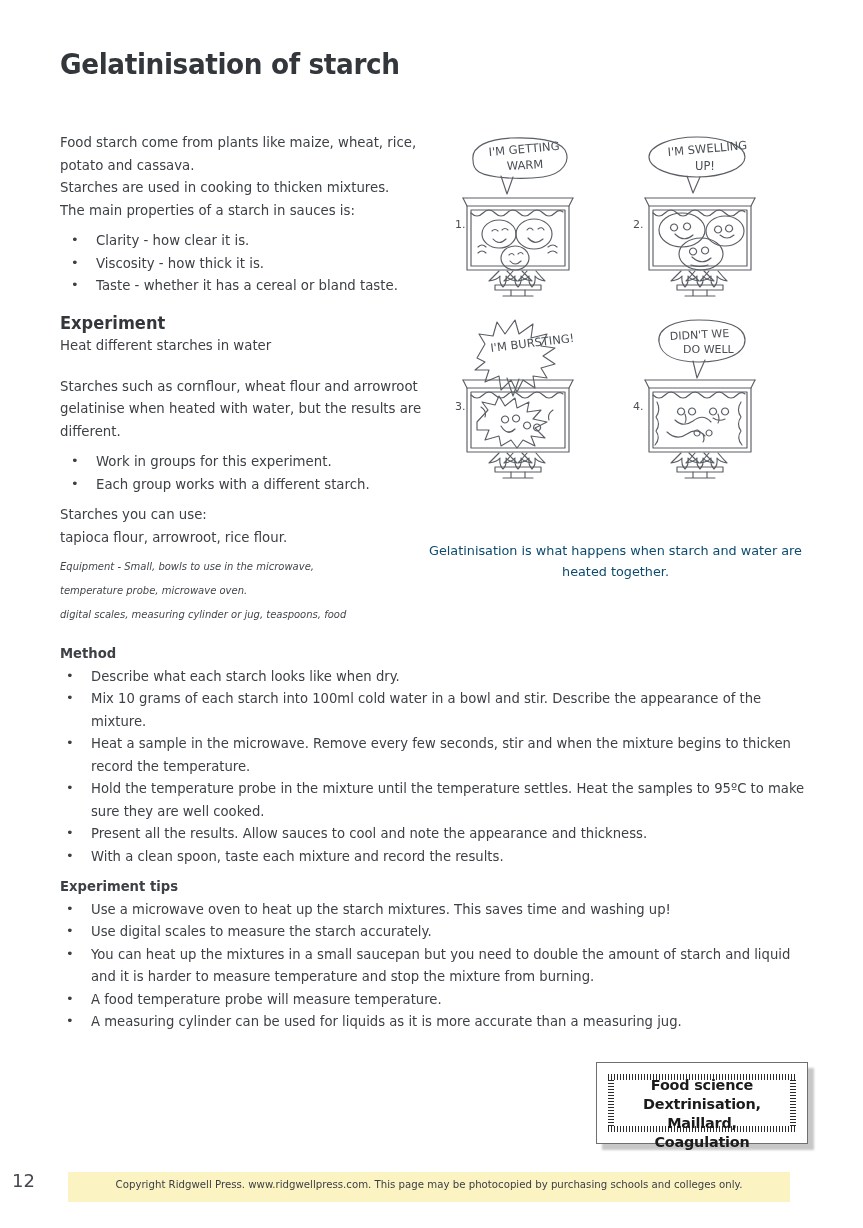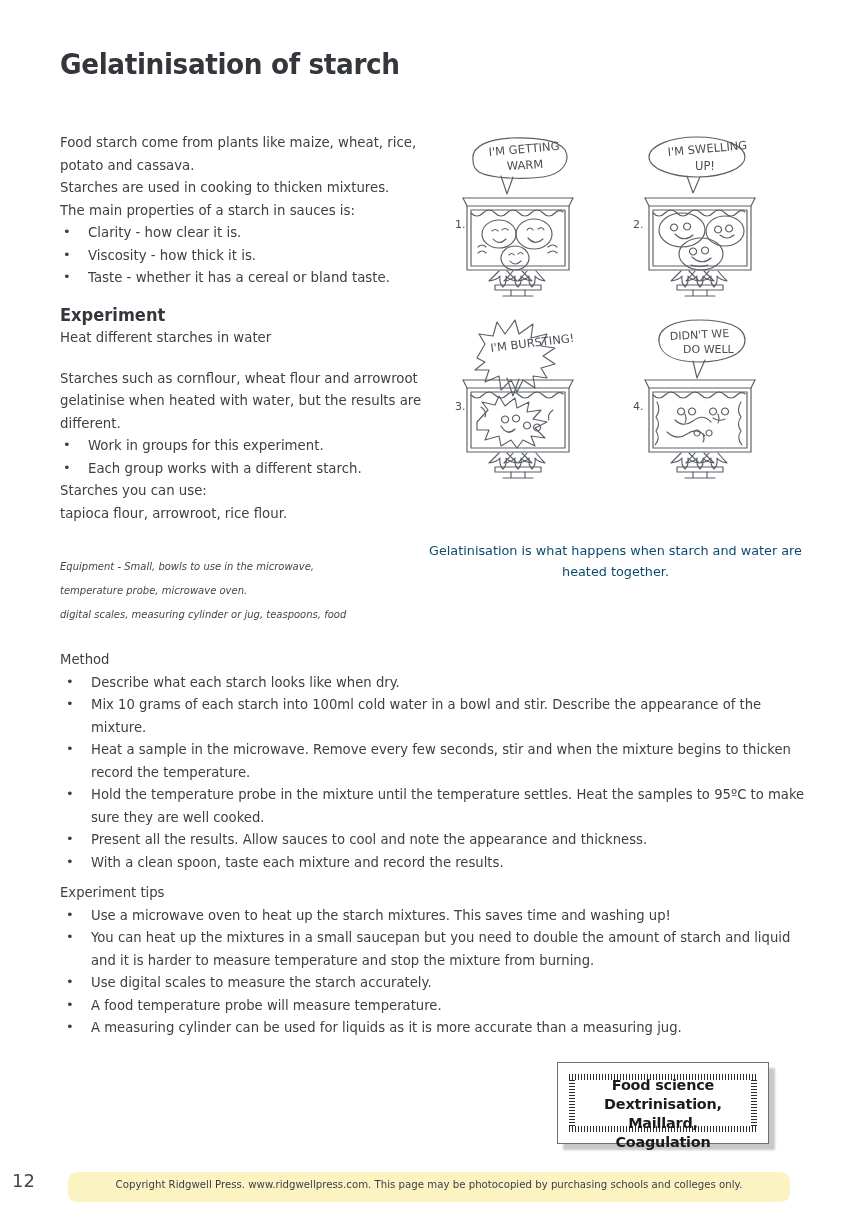--- a/index.html
+++ b/index.html
@@ -39,21 +39,21 @@
     width: 375px;
     font-size: 13.3px;
     line-height: 22.5px;
     color: #3d4146;
   }
   .col-left p { margin: 0; }
   .tight { margin: 0; }
 
   ul.bul {
     list-style: none;
-    margin: 0;
+    margin: 8px;
     padding: 0;
   }
   ul.bul li {
     position: relative;
     padding-left: 28px;
     margin: 0;
   }
   ul.bul li::before {
     content: "\2022";
     position: absolute;
@@ -111,21 +111,21 @@
     position: absolute;
     left: 60px;
     width: 755px;
     font-size: 13.2px;
     line-height: 22.5px;
     color: #3d4146;
   }
   #method-block { top: 643px; }
   #tips-block { top: 876px; }
 
-  .sec-head { margin: 6px 0 0 0; }
+  .sec-head { margin: 0 0 0 0; font-weight: bold; }
 
   ul.bul2 {
     list-style: none;
     margin: 0;
     padding: 0;
   }
   ul.bul2 li {
     position: relative;
     padding-left: 31px;
     margin: 0;
@@ -135,21 +135,21 @@
     position: absolute;
     left: 6px;
     top: -1px;
     font-size: 13px;
     color: #3d4146;
   }
 
   
   .kw-wrap {
     position: absolute;
-    left: 557px;
+    left: 596px;
     top: 1062px;
     width: 256px;
     height: 82px;
   }
   .kw-shadow {
     position: absolute;
     left: 6px;
     top: 6px;
     width: 212px;
     height: 82px;
@@ -207,21 +207,20 @@
     font-size: 18px;
     color: #45494e;
   }
   .footer-band {
     position: absolute;
     left: 68px;
     top: 1172px;
     width: 722px;
     height: 30px;
     background: #fcf3c3;
-    border-radius: 9px;
   }
   .footer-text {
     position: absolute;
     left: 0;
     right: 0;
     top: 7px;
     text-align: center;
     font-size: 10.2px;
     color: #3a3e43;
   }
@@ -405,22 +404,22 @@
     <li>Hold the temperature probe in the mixture until the temperature settles. Heat the samples to 95ºC to make sure they are well cooked.</li>
     <li>Present all the results. Allow sauces to cool and note the appearance and thickness.</li>
     <li>With a clean spoon, taste each mixture and record the results.</li>
   </ul>
 </div>
 
 <div class="section-full" id="tips-block">
   <p class="sec-head">Experiment tips</p>
   <ul class="bul2">
     <li>Use a microwave oven to heat up the starch mixtures. This saves time and washing up!</li>
+    <li>Use digital scales to measure the starch accurately.</li>
     <li>You can heat up the mixtures in a small saucepan but you need to double the amount of starch and liquid and it is harder to measure temperature and stop the mixture from burning.</li>
-    <li>Use digital scales to measure the starch accurately.</li>
     <li>A food temperature probe will measure temperature.</li>
     <li>A measuring cylinder can be used for liquids as it is more accurate than a measuring jug.</li>
   </ul>
 </div>
 
 <div class="kw-wrap">
   <div class="kw-shadow"></div>
   <div class="kw-box">
     <div class="kw-inner"></div>
     <div class="kw-text">

